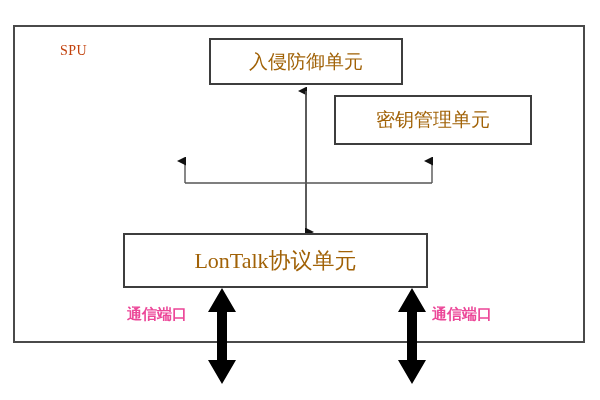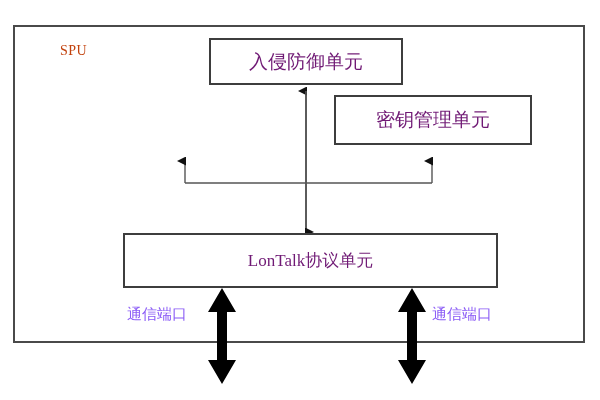--- a/index.html
+++ b/index.html
@@ -35,21 +35,21 @@
     white-space: nowrap;
   }
   .unit-box {
     position: absolute;
     box-sizing: border-box;
     border: 2px solid #3d3d3d;
     background: #ffffff;
     display: flex;
     align-items: center;
     justify-content: center;
-    color: #701a75;
+    color: #a16207;
     white-space: nowrap;
   }
   .box-ips {
     left: 209px;
     top: 38px;
     width: 194px;
     height: 47px;
     font-size: 19px;
   }
   .box-update {
@@ -62,29 +62,30 @@
   .box-key {
     left: 334px;
     top: 95px;
     width: 198px;
     height: 50px;
     font-size: 19px;
   }
   .box-lontalk {
     left: 123px;
     top: 233px;
-    width: 375px;
+    width: 305px;
     height: 55px;
-    font-size: 17px;
+    font-size: 22px;
   }
   .port-label {
     position: absolute;
     font-size: 15px;
-    color: #8b5cf6;
+    color: #ec4899;
     white-space: nowrap;
+    font-weight: bold;
   }
   .port-label-left { left: 127px; top: 305px; }
   .port-label-right { left: 432px; top: 305px; }
   svg.overlay {
     position: absolute;
     left: 0;
     top: 0;
     width: 600px;
     height: 400px;
     pointer-events: none;

